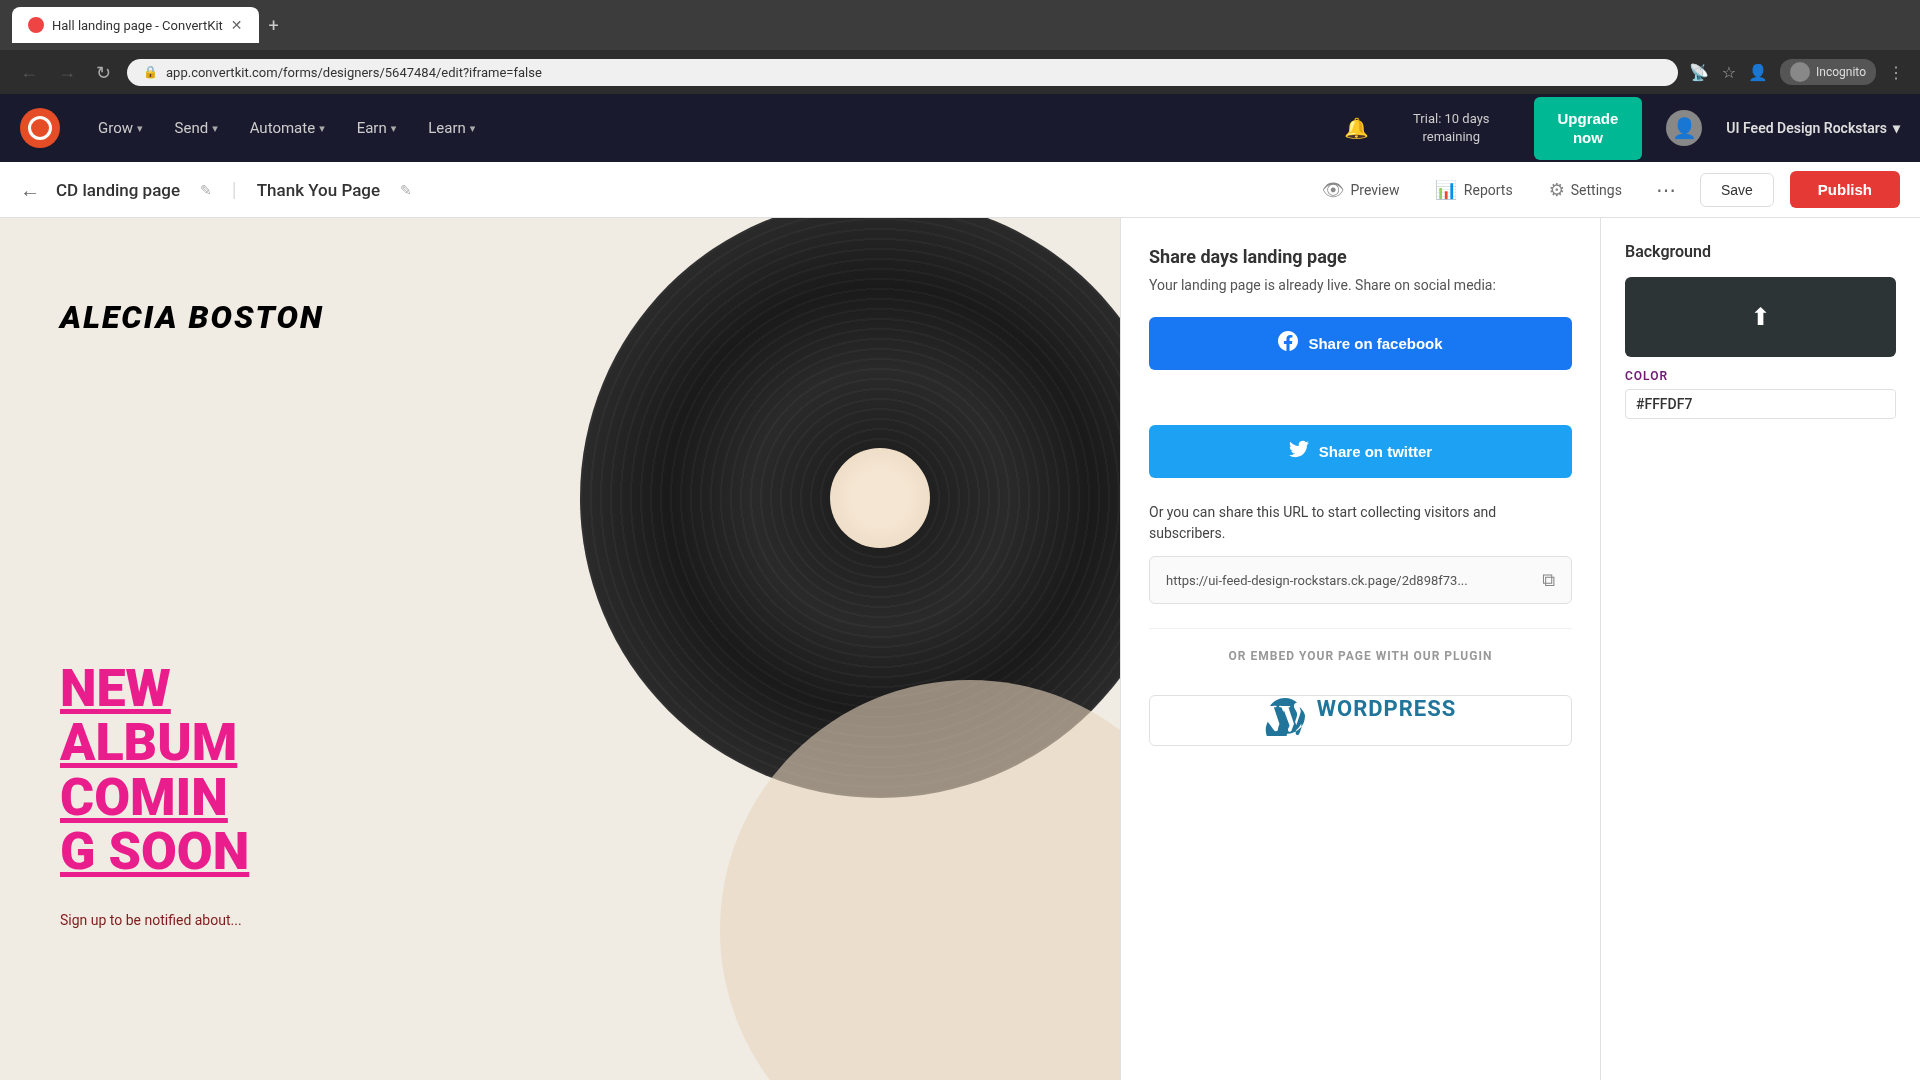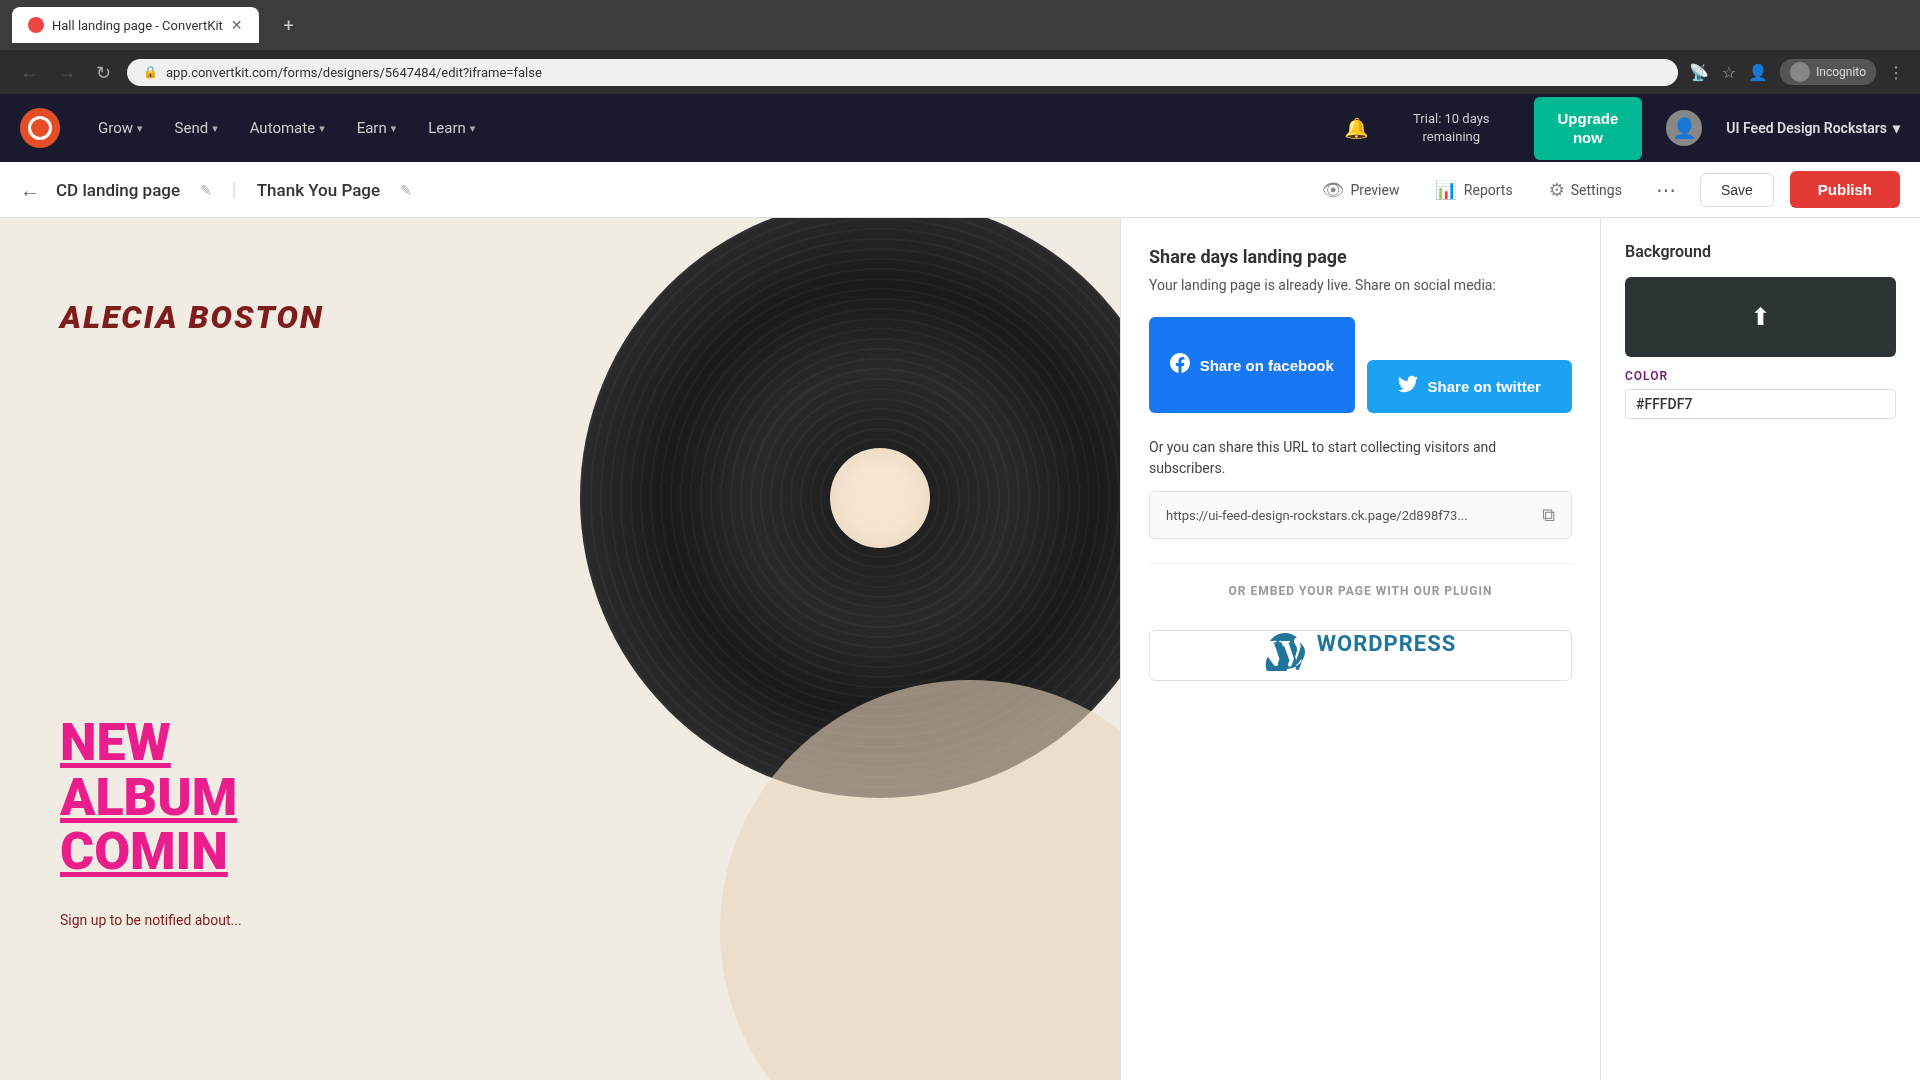--- a/index.html
+++ b/index.html
@@ -1,19 +1,19 @@
 <!DOCTYPE html>
 <html><head>
   <meta charset="utf-8">
   <style>
     * { box-sizing: border-box; margin: 0; padding: 0; }
     body { font-family: -apple-system, BlinkMacSystemFont, 'Segoe UI', Roboto, sans-serif; background: #f5f5f5; width: 1920px; height: 1080px; overflow: hidden; }
 
     
-    .browser-chrome { background: #3c3c3c; height: 50px; display: flex; align-items: center; padding: 0 12px; gap: 16px; }
+    .browser-chrome { background: #3c3c3c; height: 50px; display: flex; align-items: center; padding: 0 12px; gap: 1px; }
     .browser-tab { background: #fff; border-radius: 8px 8px 0 0; padding: 8px 16px; display: flex; align-items: center; gap: 8px; font-size: 13px; color: #333; height: 36px; min-width: 200px; }
     .browser-tab-icon { width: 16px; height: 16px; background: #e44; border-radius: 50%; flex-shrink: 0; }
     .browser-tab-close { margin-left: auto; color: #666; cursor: pointer; font-size: 14px; }
     .new-tab-btn { width: 28px; height: 28px; border-radius: 50%; display: flex; align-items: center; justify-content: center; color: #ccc; font-size: 18px; cursor: pointer; }
     .browser-controls { background: #2d2d2d; height: 44px; display: flex; align-items: center; padding: 0 16px; gap: 12px; }
     .nav-btn { color: #aaa; font-size: 18px; cursor: pointer; padding: 4px; }
     .nav-btn.disabled { color: #555; cursor: default; }
     .address-bar { flex: 1; background: #f0f0f0; border-radius: 20px; padding: 6px 16px; font-size: 13px; color: #333; display: flex; align-items: center; gap: 8px; }
     .address-lock { color: #666; font-size: 12px; }
     .address-text { color: #333; font-size: 13px; }
@@ -52,30 +52,30 @@
 
     
     .main-content { display: flex; height: calc(1080px - 50px - 44px - 68px - 56px); }
 
     
     .landing-preview { flex: 1; background: #f0ebe3; overflow: hidden; position: relative; }
     .landing-bg { width: 100%; height: 100%; background: #f0ebe3; position: relative; overflow: hidden; }
     .vinyl-record { position: absolute; right: -60px; top: -20px; width: 600px; height: 600px; background: radial-gradient(circle at 50% 50%, #1a1a1a 0%, #2a2a2a 30%, #1a1a1a 50%, #2a2a2a 70%, #111 100%); border-radius: 50%; }
     .vinyl-record::after { content: ''; position: absolute; top: 50%; left: 50%; transform: translate(-50%, -50%); width: 100px; height: 100px; background: radial-gradient(circle, #f5e6d3 40%, #e8d5bc 100%); border-radius: 50%; }
     .vinyl-grooves { position: absolute; top: 0; left: 0; right: 0; bottom: 0; border-radius: 50%; background: repeating-radial-gradient(circle at 50% 50%, transparent 0px, transparent 8px, rgba(255,255,255,0.03) 8px, rgba(255,255,255,0.03) 10px); }
-    .artist-name { position: absolute; top: 80px; left: 60px; font-size: 32px; font-weight: 900; color: #7f1d1d; font-style: italic; letter-spacing: 2px; text-transform: uppercase; }
+    .artist-name { position: absolute; top: 80px; left: 60px; font-size: 32px; font-weight: 900; color: #000000; font-style: italic; letter-spacing: 2px; text-transform: uppercase; }
     .album-title { position: absolute; bottom: 200px; left: 60px; }
     .album-title-text { font-size: 52px; font-weight: 900; color: #e91e8c; line-height: 1.05; text-transform: uppercase; text-decoration: underline; }
     .signup-text { position: absolute; bottom: 152px; left: 60px; font-size: 14px; color: #7f1d1d; }
 
     
     .share-panel { width: 480px; background: white; border-left: 1px solid #e0e0e0; overflow-y: auto; padding: 28px; }
     .share-title { font-size: 18px; font-weight: 700; color: #333; margin-bottom: 10px; }
     .share-subtitle { font-size: 14px; color: #555; margin-bottom: 24px; }
-    .social-buttons { display: flex; gap: 12px; margin-bottom: 24px; }
+    .social-buttons { display: flex; gap: 12px; margin-bottom: 24px; flex-direction: column; }
     .fb-btn { flex: 1; background: #1877f2; color: white; border: none; border-radius: 6px; padding: 14px 16px; font-size: 15px; font-weight: 600; cursor: pointer; display: flex; align-items: center; justify-content: center; gap: 10px; }
     .tw-btn { flex: 1; background: #1da1f2; color: white; border: none; border-radius: 6px; padding: 14px 16px; font-size: 15px; font-weight: 600; cursor: pointer; display: flex; align-items: center; justify-content: center; gap: 10px; margin-top: 43px; }
     .fb-icon { font-size: 20px; }
     .tw-icon { font-size: 18px; font-weight: 900; }
     .share-url-label { font-size: 14px; color: #444; margin-bottom: 12px; line-height: 1.5; }
     .url-box { display: flex; align-items: center; border: 1px solid #e0e0e0; border-radius: 6px; padding: 12px 16px; gap: 12px; margin-bottom: 24px; background: #fafafa; }
     .url-text { flex: 1; font-size: 13px; color: #555; overflow: hidden; text-overflow: ellipsis; white-space: nowrap; }
     .copy-icon { color: #888; font-size: 18px; cursor: pointer; flex-shrink: 0; }
     .embed-section { border-top: 1px solid #f0f0f0; padding-top: 20px; }
     .embed-label { font-size: 12px; font-weight: 700; color: #999; letter-spacing: 1px; text-align: center; margin-bottom: 32px; text-transform: uppercase; }
@@ -207,20 +207,21 @@
       </div>
 
       <div style="position:absolute; right:-100px; bottom:-100px; width:500px; height:500px; background:#e8d5bc; border-radius:50%; opacity:0.6;"></div>
 
       <div class="artist-name">ALECIA BOSTON</div>
 
       <div class="album-title">
         <div class="album-title-text">NEW</div>
         <div class="album-title-text">ALBUM</div>
         <div class="album-title-text">COMIN</div>
+        <div class="album-title-text">G SOON</div>
       </div>
 
       <div class="signup-text">Sign up to be notified about...</div>
     </div>
   </div>
 
   <div class="share-panel">
     <div class="share-title">Share days landing page</div>
     <div class="share-subtitle">Your landing page is already live. Share on social media:</div>
 

